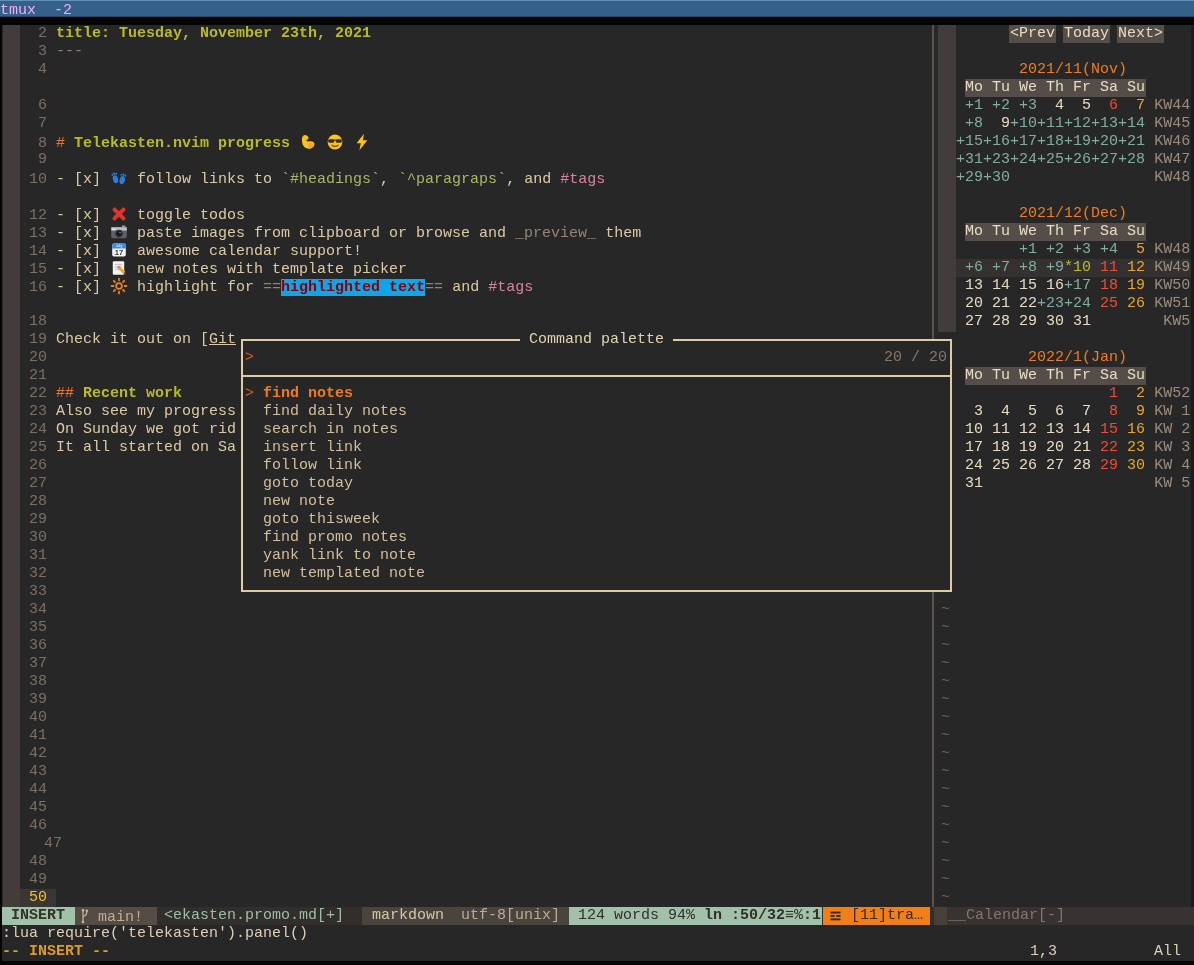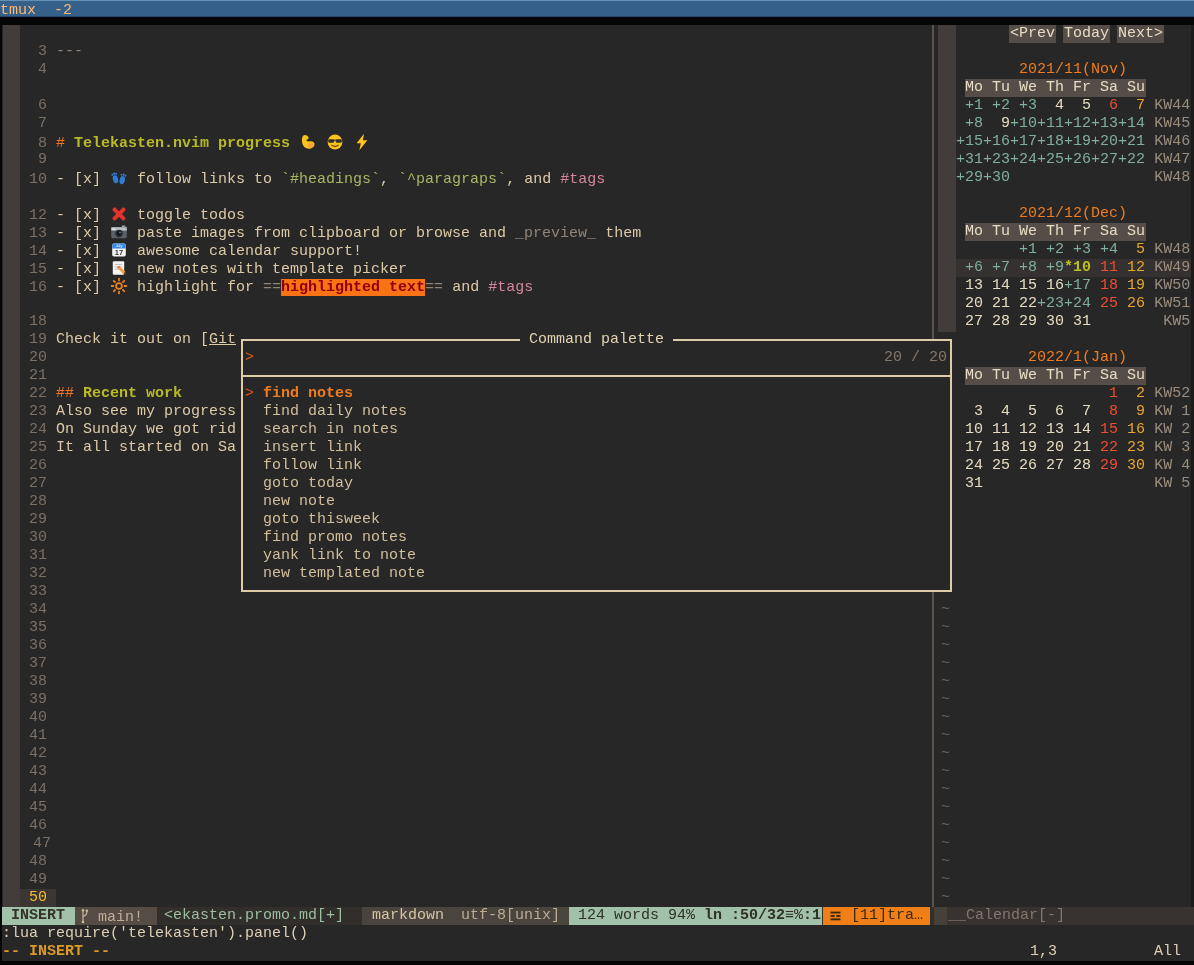--- a/index.html
+++ b/index.html
@@ -1,51 +1,52 @@
 <!DOCTYPE html>
 <html><head><meta charset="utf-8"><title>t</title><style>
 *{margin:0;padding:0;box-sizing:border-box}
 html,body{width:1194px;height:965px;background:#050505;overflow:hidden}
 #term{position:relative;width:1194px;height:965px;font:15px/18px "Liberation Mono",monospace}
 #tbar{position:absolute;left:0;top:0;width:1194px;height:17px;background:#35608a;border-top:1px solid #6391b3;border-bottom:1px solid #24496b}
-#tbart{position:absolute;left:0;top:2px;color:#fdba74;font:15px/15px "Liberation Mono",monospace;white-space:pre}
+#tbart{position:absolute;left:0;top:2px;color:#f0abfc;font:15px/15px "Liberation Mono",monospace;white-space:pre}
 .r{position:absolute;height:18px;white-space:pre;color:#dccaa6}
 .b{font-weight:bold}
 .num{color:#7c6f64}
 .cnum{color:#fabd2f}
 .gry{color:#928374}
 .pnk{color:#d3869b}
 .olv{color:#a9b665}
 .grn{color:#b8bb26}
 .org{color:#ee7524}
 .teal{color:#80ae9d}
 .red{color:#ef4c34}
 .yel{color:#e8a72a}
-.today{color:#bcbf24;font-weight:bold}
+.today{color:#bcbf24;font-weight:normal}
 .kw{color:#9b8d7e}
 .wht{color:#e7dcc2}
-.hl{background:#f97316;color:#8f0006}
+.hl{background:#0ea5e9;color:#8f0006}
 .ttl{color:#e2d4b2}
 .prm{color:#dd5c1e}
 .cnt{color:#847769}
 .sel{color:#ef7c1c}
 .item{color:#d2bf9b}
 .tld{color:#6a6157}
 </style></head><body>
 <div id="term">
 <div id="tbar">
       <span id="tbart">tmux  -2</span>
     </div>
 <div style="position:absolute;left:2px;top:25px;width:1192px;height:936px;background:#282727"></div>
 <div style="position:absolute;left:1191px;top:25px;width:3px;height:882px;background:#1b1b1b"></div>
 <div style="position:absolute;left:3px;top:25px;width:17px;height:882px;background:#423d3a"></div>
 <div style="position:absolute;left:938px;top:25px;width:18px;height:307px;background:#423d3a"></div>
 <div style="position:absolute;left:932px;top:25px;width:2px;height:882px;background:#5a524b"></div>
 <div style="position:absolute;left:20px;top:889px;width:36px;height:18px;background:#3a3633"></div>
 <div style="position:absolute;left:956px;top:259px;width:235px;height:18px;background:#343130"></div>
+<div class="r" style="left:2px;top:25px"><span class="num">    2 </span><span class="grn b">title: Tuesday, November 23th, 2021</span></div>
 <div class="r" style="left:2px;top:43px"><span class="num">    3 </span><span class="gry">---</span></div>
 <div class="r" style="left:2px;top:61px"><span class="num">    4 </span></div>
 <div class="r" style="left:2px;top:97px"><span class="num">    6 </span></div>
 <div class="r" style="left:2px;top:115px"><span class="num">    7 </span></div>
 <div class="r" style="left:2px;top:133px"><span class="num">    8 </span><span class="org"># </span><span class="grn b">Telekasten.nvim progress </span><svg width="18" height="18" viewBox="0 0 18 18" style="vertical-align:-4px">
         <g fill="#fbc21c">
           <path d="M4.2 2.6 C2.6 4.4 2.6 8.4 3.6 11.2 C4.4 13.4 6 14.8 8 15.2 L10 9 C8.4 8.6 7.2 7.6 6.8 6 C6.4 4.4 5.6 2.8 4.2 2.6 Z"></path>
           <ellipse cx="10.8" cy="12" rx="4.8" ry="3.6" transform="rotate(-18 10.8 12)"></ellipse>
           <ellipse cx="6.9" cy="4.4" rx="2.8" ry="2.1" transform="rotate(28 6.9 4.4)"></ellipse>
         </g>
@@ -139,21 +140,21 @@
 <div class="r" style="left:2px;top:655px"><span class="num">   37 </span></div>
 <div class="r" style="left:2px;top:673px"><span class="num">   38 </span></div>
 <div class="r" style="left:2px;top:691px"><span class="num">   39 </span></div>
 <div class="r" style="left:2px;top:709px"><span class="num">   40 </span></div>
 <div class="r" style="left:2px;top:727px"><span class="num">   41 </span></div>
 <div class="r" style="left:2px;top:745px"><span class="num">   42 </span></div>
 <div class="r" style="left:2px;top:763px"><span class="num">   43 </span></div>
 <div class="r" style="left:2px;top:781px"><span class="num">   44 </span></div>
 <div class="r" style="left:2px;top:799px"><span class="num">   45 </span></div>
 <div class="r" style="left:2px;top:817px"><span class="num">   46 </span></div>
-<div class="r" style="left:6px;top:835px"><span class="num">   47 </span></div>
+<div class="r" style="left:17px;top:835px"><span class="num">   47 </span></div>
 <div class="r" style="left:2px;top:853px"><span class="num">   48 </span></div>
 <div class="r" style="left:2px;top:871px"><span class="num">   49 </span></div>
 <div class="r" style="left:2px;top:889px"><span class="cnum">   50 </span></div>
 <div style="position:absolute;left:1009px;top:25px;width:47px;height:18px;background:#554e48"></div>
 <div class="r" style="left:1010px;top:25px"><span class="wht">&lt;Prev</span></div>
 <div style="position:absolute;left:1063px;top:25px;width:47px;height:18px;background:#554e48"></div>
 <div class="r" style="left:1064px;top:25px"><span class="wht">Today</span></div>
 <div style="position:absolute;left:1117px;top:25px;width:47px;height:18px;background:#554e48"></div>
 <div class="r" style="left:1118px;top:25px"><span class="wht">Next&gt;</span></div>
 <div class="r" style="left:1019px;top:61px"><span class="sel">2021/11(Nov)</span></div>
@@ -161,21 +162,21 @@
 <div class="r" style="left:1028px;top:349px"><span class="sel">2022/1(Jan)</span></div>
 <div style="position:absolute;left:965px;top:79px;width:181px;height:18px;background:#554e48"></div>
 <div class="r" style="left:956px;top:79px"><span class="wht"> Mo Tu We Th Fr Sa Su</span></div>
 <div style="position:absolute;left:965px;top:223px;width:181px;height:18px;background:#554e48"></div>
 <div class="r" style="left:956px;top:223px"><span class="wht"> Mo Tu We Th Fr Sa Su</span></div>
 <div style="position:absolute;left:965px;top:367px;width:181px;height:18px;background:#554e48"></div>
 <div class="r" style="left:956px;top:367px"><span class="wht"> Mo Tu We Th Fr Sa Su</span></div>
 <div class="r" style="left:956px;top:97px"><span class="teal"> +1</span><span class="teal"> +2</span><span class="teal"> +3</span><span class="wht">  4</span><span class="wht">  5</span><span class="red">  6</span><span class="yel">  7</span><span> </span><span class="kw">KW44</span></div>
 <div class="r" style="left:956px;top:115px"><span class="teal"> +8</span><span class="wht">  9</span><span class="teal">+10</span><span class="teal">+11</span><span class="teal">+12</span><span class="teal">+13</span><span class="teal">+14</span><span> </span><span class="kw">KW45</span></div>
 <div class="r" style="left:956px;top:133px"><span class="teal">+15</span><span class="teal">+16</span><span class="teal">+17</span><span class="teal">+18</span><span class="teal">+19</span><span class="teal">+20</span><span class="teal">+21</span><span> </span><span class="kw">KW46</span></div>
-<div class="r" style="left:956px;top:151px"><span class="teal">+31</span><span class="teal">+23</span><span class="teal">+24</span><span class="teal">+25</span><span class="teal">+26</span><span class="teal">+27</span><span class="teal">+22</span><span> </span><span class="kw">KW47</span></div>
+<div class="r" style="left:956px;top:151px"><span class="teal">+31</span><span class="teal">+23</span><span class="teal">+24</span><span class="teal">+25</span><span class="teal">+26</span><span class="teal">+27</span><span class="teal">+28</span><span> </span><span class="kw">KW47</span></div>
 <div class="r" style="left:956px;top:169px"><span class="teal">+29</span><span class="teal">+30</span><span class="wht">   </span><span class="wht">   </span><span class="wht">   </span><span class="wht">   </span><span class="wht">   </span><span> </span><span class="kw">KW48</span></div>
 <div class="r" style="left:956px;top:241px"><span class="wht">   </span><span class="wht">   </span><span class="teal"> +1</span><span class="teal"> +2</span><span class="teal"> +3</span><span class="teal"> +4</span><span class="yel">  5</span><span> </span><span class="kw">KW48</span></div>
 <div class="r" style="left:956px;top:259px"><span class="teal"> +6</span><span class="teal"> +7</span><span class="teal"> +8</span><span class="teal"> +9</span><span class="today">*10</span><span class="red"> 11</span><span class="yel"> 12</span><span> </span><span class="kw">KW49</span></div>
 <div class="r" style="left:956px;top:277px"><span class="wht"> 13</span><span class="wht"> 14</span><span class="wht"> 15</span><span class="wht"> 16</span><span class="teal">+17</span><span class="red"> 18</span><span class="yel"> 19</span><span> </span><span class="kw">KW50</span></div>
 <div class="r" style="left:956px;top:295px"><span class="wht"> 20</span><span class="wht"> 21</span><span class="wht"> 22</span><span class="teal">+23</span><span class="teal">+24</span><span class="red"> 25</span><span class="yel"> 26</span><span> </span><span class="kw">KW51</span></div>
 <div class="r" style="left:956px;top:313px"><span class="wht"> 27</span><span class="wht"> 28</span><span class="wht"> 29</span><span class="wht"> 30</span><span class="wht"> 31</span><span class="wht">   </span><span class="wht">   </span><span>  </span><span class="kw">KW5</span></div>
 <div class="r" style="left:956px;top:385px"><span class="wht">   </span><span class="wht">   </span><span class="wht">   </span><span class="wht">   </span><span class="wht">   </span><span class="red">  1</span><span class="yel">  2</span><span> </span><span class="kw">KW52</span></div>
 <div class="r" style="left:956px;top:403px"><span class="wht">  3</span><span class="wht">  4</span><span class="wht">  5</span><span class="wht">  6</span><span class="wht">  7</span><span class="red">  8</span><span class="yel">  9</span><span> </span><span class="kw">KW 1</span></div>
 <div class="r" style="left:956px;top:421px"><span class="wht"> 10</span><span class="wht"> 11</span><span class="wht"> 12</span><span class="wht"> 13</span><span class="wht"> 14</span><span class="red"> 15</span><span class="yel"> 16</span><span> </span><span class="kw">KW 2</span></div>
 <div class="r" style="left:956px;top:439px"><span class="wht"> 17</span><span class="wht"> 18</span><span class="wht"> 19</span><span class="wht"> 20</span><span class="wht"> 21</span><span class="red"> 22</span><span class="yel"> 23</span><span> </span><span class="kw">KW 3</span></div>

